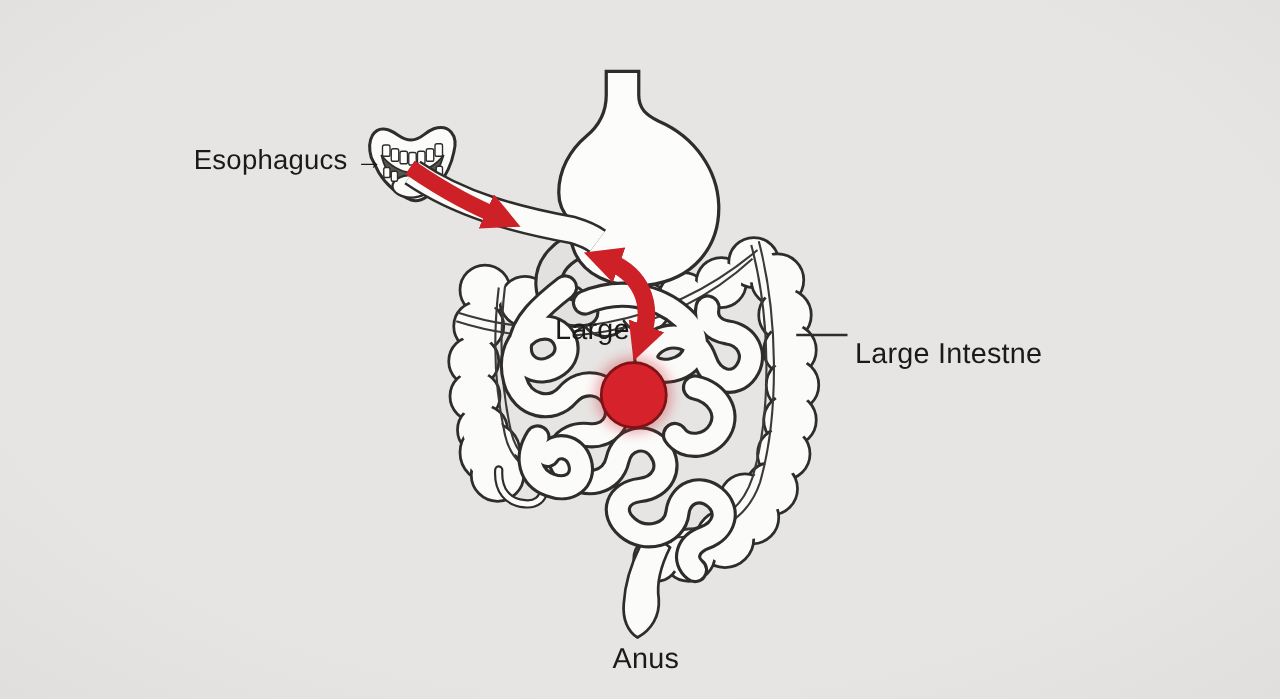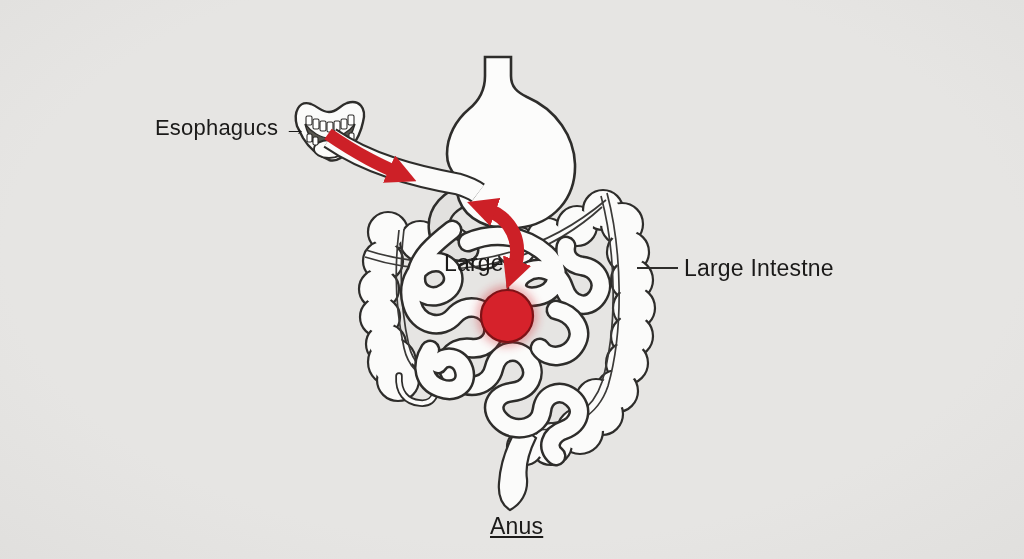--- a/index.html
+++ b/index.html
@@ -191,17 +191,17 @@
     <circle cx="507" cy="316" r="31" fill="#d3202a" opacity="0.35" filter="url(#blurF)"></circle>
     <circle cx="507" cy="316" r="26" fill="#d6222b" stroke="#7e1216" stroke-width="2.2"></circle>
   </g>
 </svg>
 
 <div class="lbl" style="left:155px;top:116px;">Esophagucs →</div>
 
 
 <div class="lbl big" style="left:444px;top:251px;">Large</div>
 
-<div class="lbl big" style="left:684px;top:256px;">Large Intestne</div>
-
-<div class="lbl big" style="left:490px;top:514px;text-decoration:underline;">Anus</div>
+<div class="lbl big" style="left:684px;top:270px;">Large Intestne</div>
+
+<div class="lbl big" style="left:490px;top:514px;">Anus</div>
 
 </div>
 
 </body></html>

